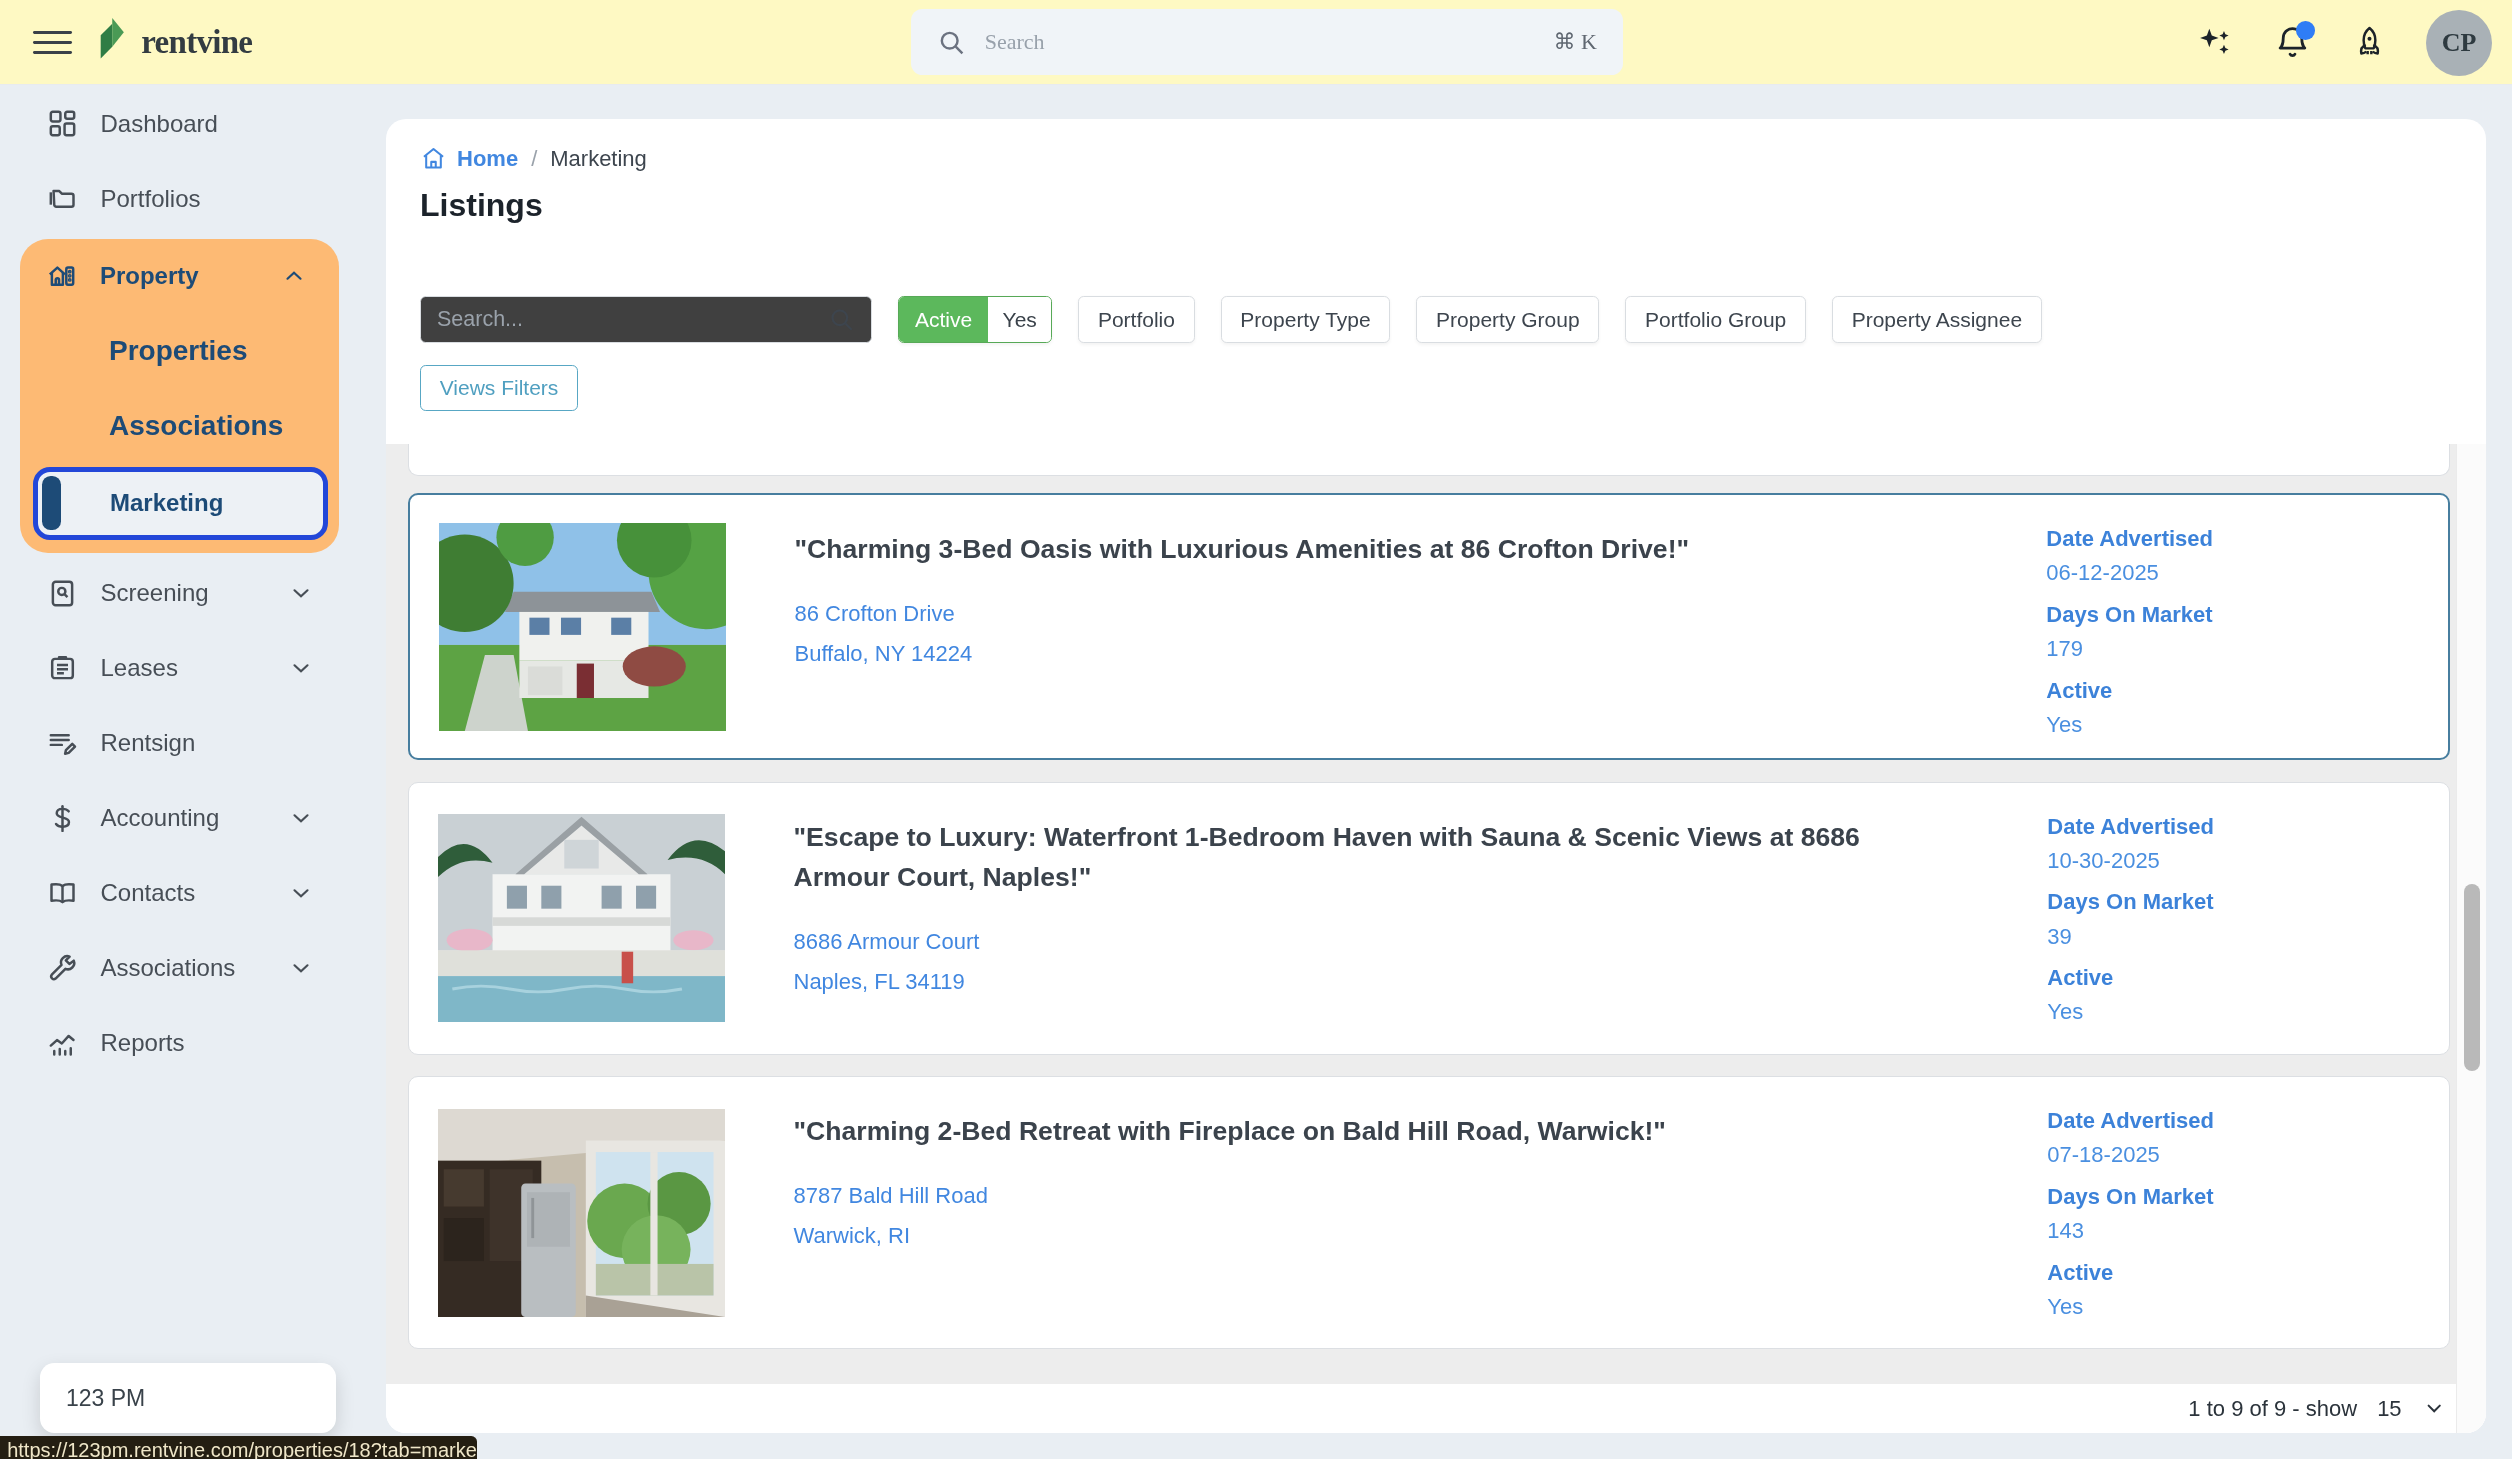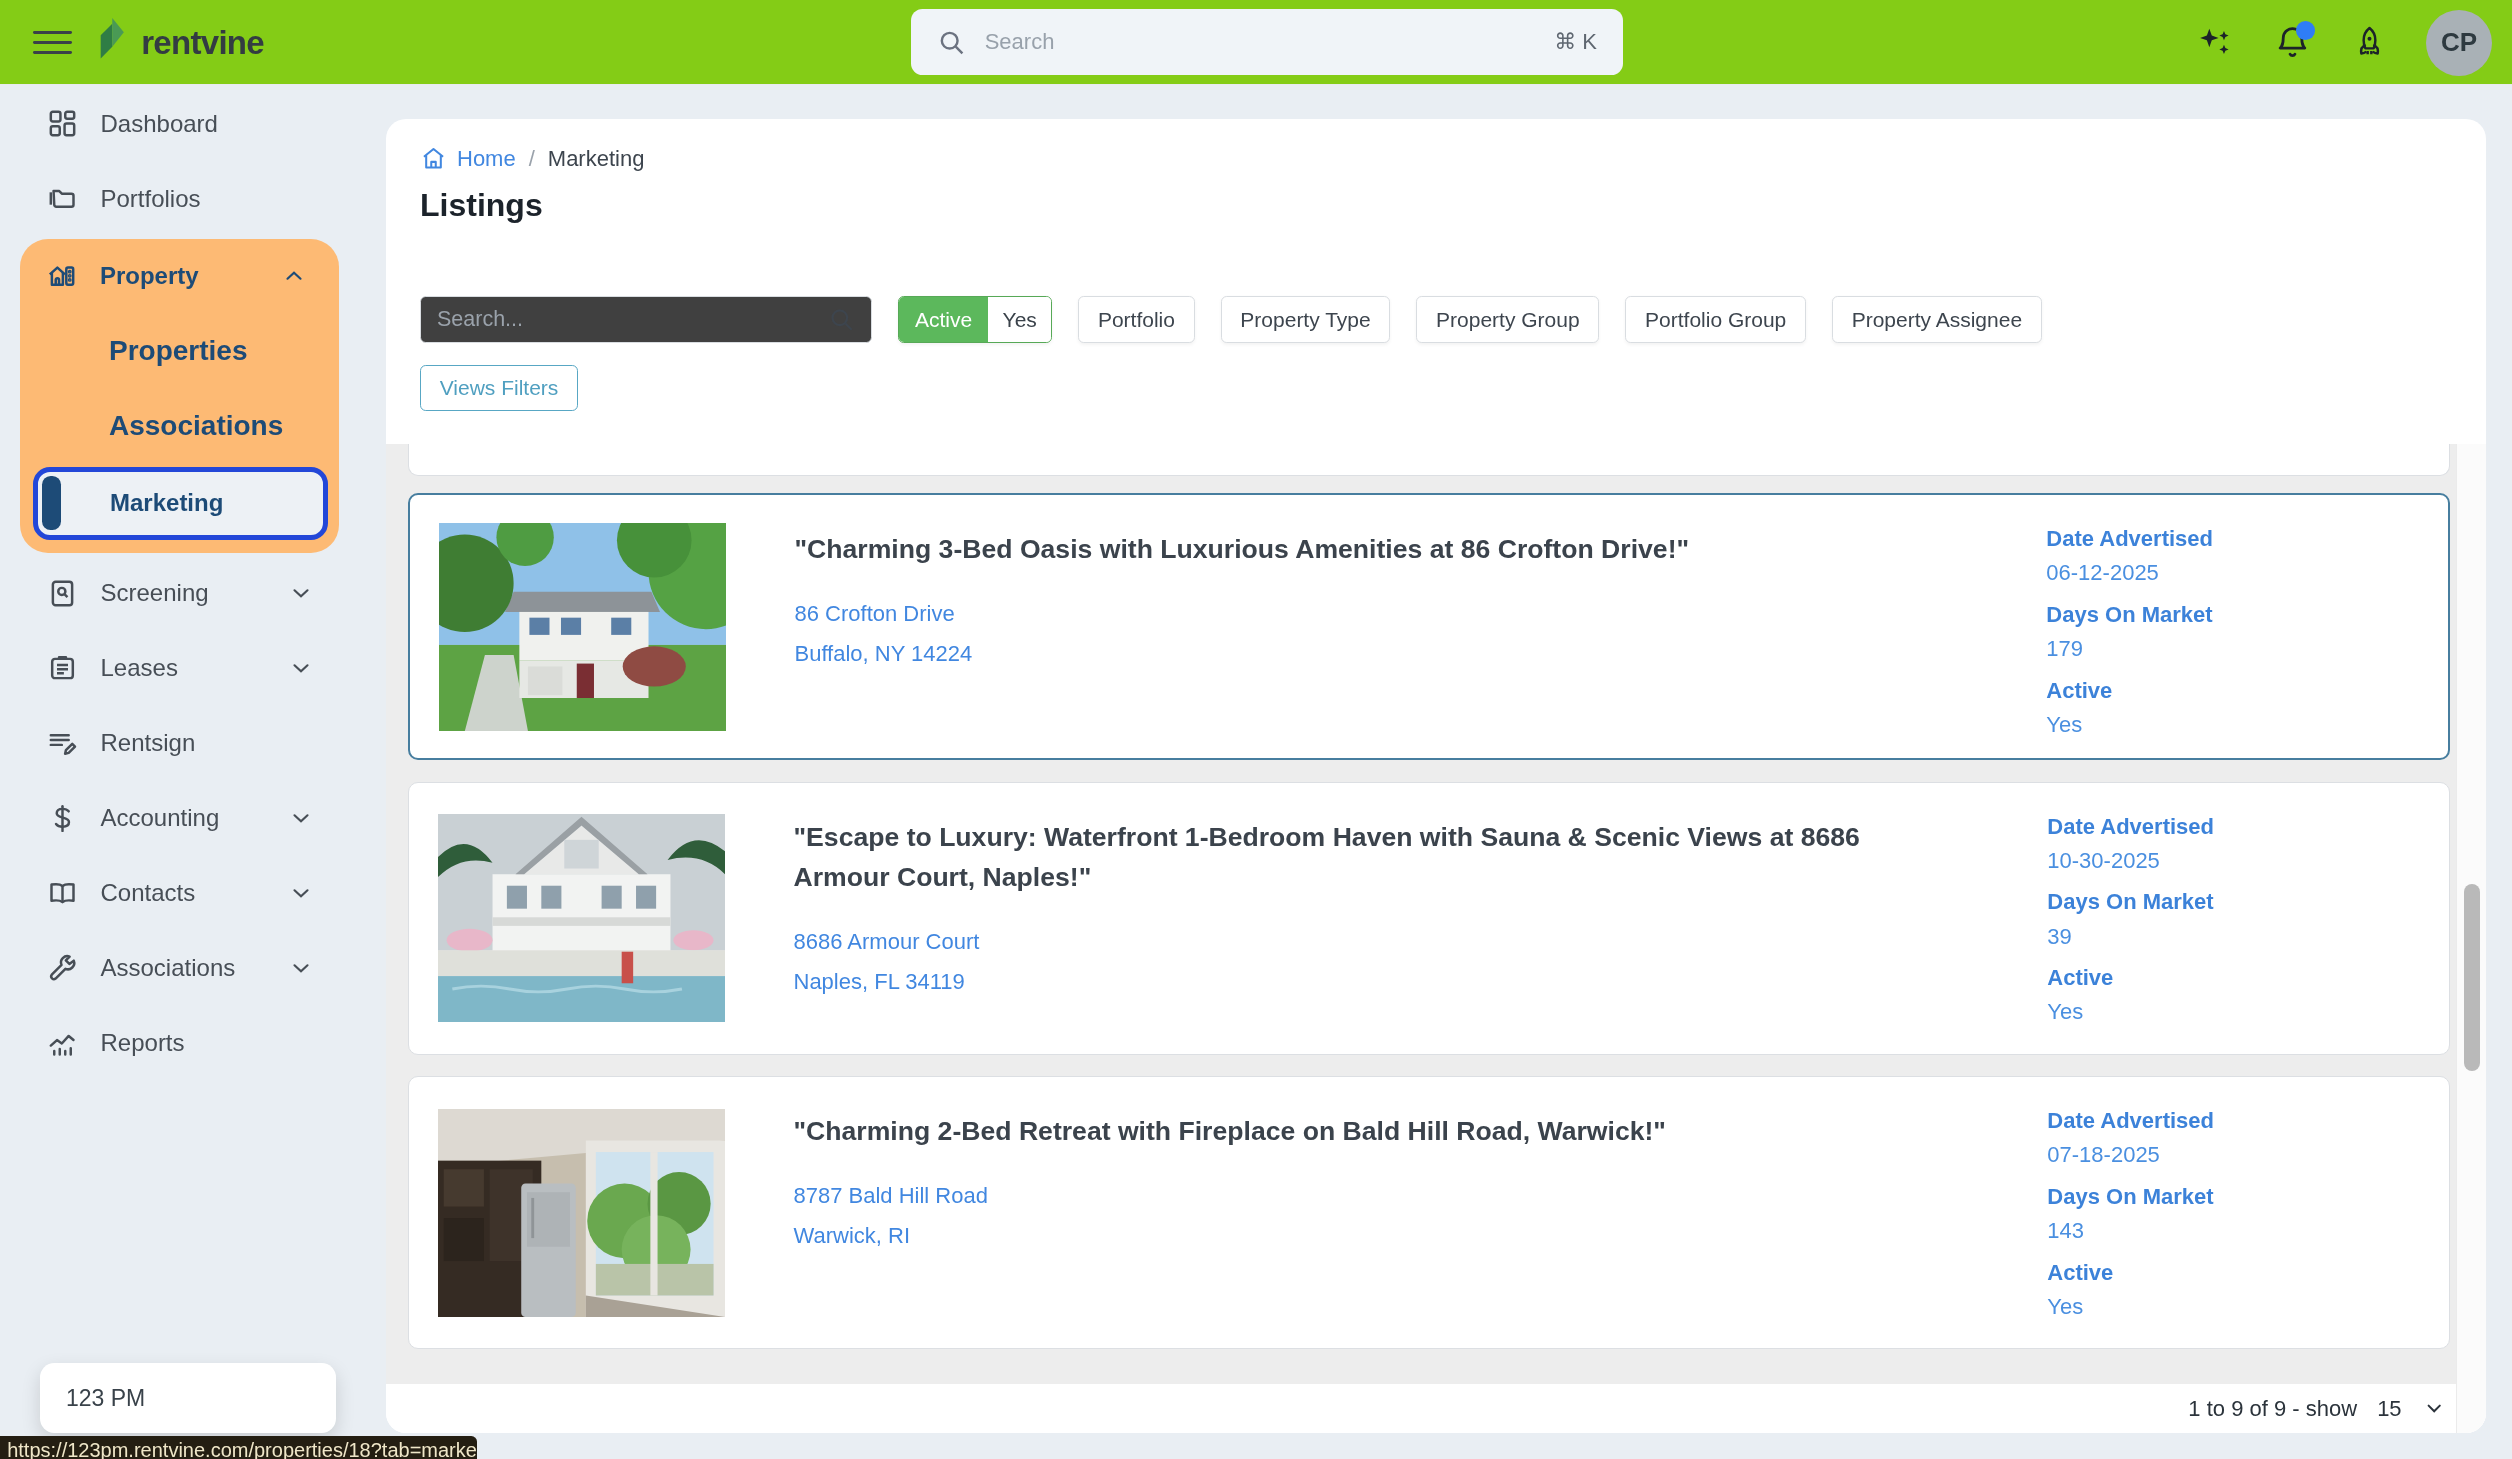--- a/index.html
+++ b/index.html
@@ -7,21 +7,21 @@
   body {
     font-family:"Liberation Sans", sans-serif;
     background:#e9eef3;
     position:relative;
     overflow:hidden;
     color:#39424b;
   }
   svg { display:block; }
 
   
-  .topbar{position:absolute;top:0;left:0;width:2512px;height:85px;background:#84cc16;border-bottom:1.4px solid #e8ebee;z-index:30;}
+  .topbar{position:absolute;top:0;left:0;width:2512px;height:85px;background:#fef9c3;border-bottom:1.4px solid #e8ebee;z-index:30;font-family:Liberation Serif, serif;}
   .hamburger{position:absolute;left:33px;top:24px;width:39px;height:37px;display:flex;flex-direction:column;justify-content:center;gap:7.2px;cursor:pointer;}
   .hamburger span{display:block;height:2.9px;background:#3a4149;border-radius:1.4px;}
   .brand{position:absolute;left:92px;top:13px;height:59px;display:flex;align-items:center;gap:7.2px;}
   .brand-text{font-size:33px;font-weight:700;color:#333c42;letter-spacing:-0.7px;}
   .search-global{position:absolute;left:911px;top:9.3px;width:712px;height:66px;background:#f0f4f8;border-radius:11.5px;display:flex;align-items:center;padding:0 26px;gap:18.7px;}
   .search-global .ph{font-size:22px;color:#98a1ab;flex:1;}
   .search-global .kbd{font-size:22px;color:#5f6771;}
   .top-icons{position:absolute;right:0;top:0;height:85px;display:flex;align-items:center;gap:37px;padding-right:20px;}
   .icon-btn{position:relative;width:40px;height:40px;display:flex;align-items:center;justify-content:center;cursor:pointer;}
   .notif-dot{position:absolute;top:-1.4px;right:-2.9px;width:18.7px;height:18.7px;border-radius:50%;background:#2f7df6;}
@@ -37,21 +37,21 @@
   .nav-group .nav-row{padding-left:24.4px;color:#1d4b77;}
   .nav-group .nav-row .nicon{color:#1d4b77;}
   .nav-group .nav-row .chev{margin-right:32px;color:#1d4b77;}
   .nav-sub{height:75px;display:flex;align-items:center;padding-left:89px;font-size:28px;color:#1d4b77;cursor:pointer;}
   .nav-sub-selected{margin:2.9px 11.5px 0 13px;height:73px;border:5.7px solid #2347d8;border-radius:17px;background:#edf1f5;position:relative;display:flex;align-items:center;padding-left:72px;font-size:24px;color:#1d4b77;cursor:pointer;overflow:hidden;}
   .nav-sub-selected .leftbar{position:absolute;left:4.3px;top:4.3px;bottom:4.3px;width:18.7px;background:#1d4b77;border-radius:8.6px;}
 
   
   .panel{position:absolute;left:386px;top:119px;width:2100px;height:1314px;background:#fff;border-radius:20px;}
   .breadcrumb{position:absolute;left:34px;top:26px;display:flex;align-items:center;gap:13px;font-size:22px;}
-  .breadcrumb .bc-home{color:#4187e0;display:flex;align-items:center;gap:10px;cursor:pointer;}
+  .breadcrumb .bc-home{color:#4187e0;display:flex;align-items:center;gap:10px;cursor:pointer;font-weight:bold;}
   .breadcrumb .sep{color:#9aa2ab;}
   .breadcrumb .cur{color:#3d454e;}
   .page-title{position:absolute;left:34px;top:68px;font-size:32px;color:#1c232b;text-align:right;}
 
   
   .filter-row{position:absolute;left:34px;top:177px;display:flex;align-items:center;gap:26px;}
   .f-search{width:452px;height:47px;border:1.4px solid #d9dde1;border-radius:5.7px;background:#404040;display:flex;align-items:center;padding:0 16px;}
   .f-search .ph{font-size:21.5px;color:#9aa2ab;flex:1;}
   .pill{height:47px;background:#fff;border:1.4px solid #d9dde1;border-radius:5.7px;display:flex;align-items:center;padding:0 18.7px;font-size:21px;color:#3d454e;box-shadow:0 1.4px 3.6px rgba(0,0,0,.05);cursor:pointer;white-space:nowrap;}
   .pill-toggle{height:47px;border:1.4px solid #57a957;border-radius:5.7px;display:flex;overflow:hidden;box-shadow:0 1.4px 3.6px rgba(0,0,0,.05);cursor:pointer;}

